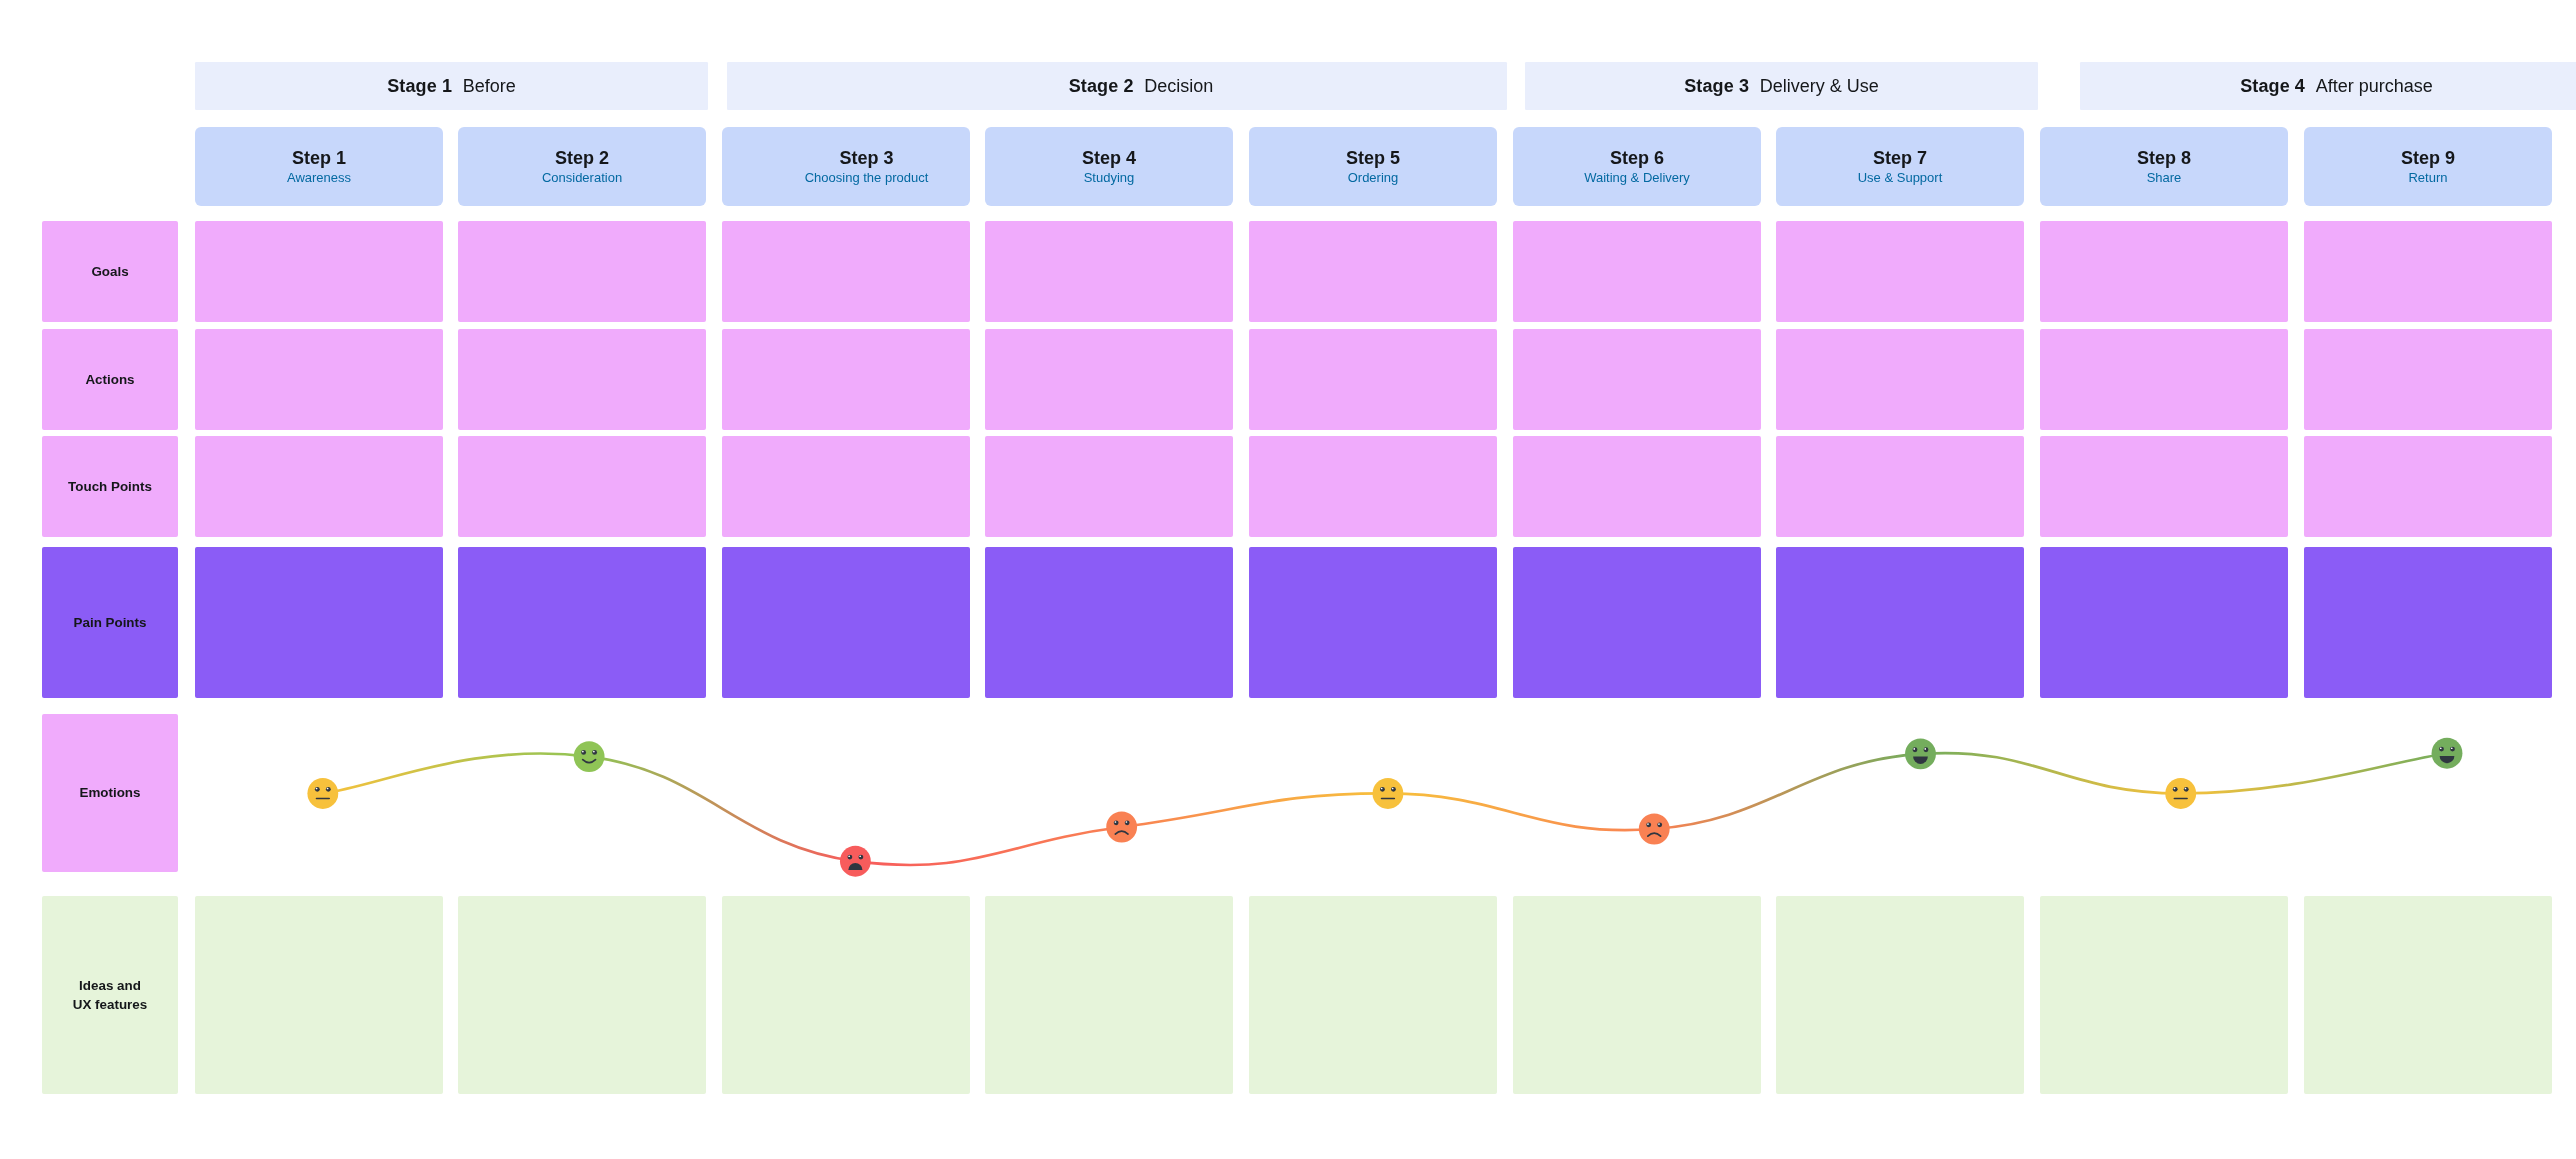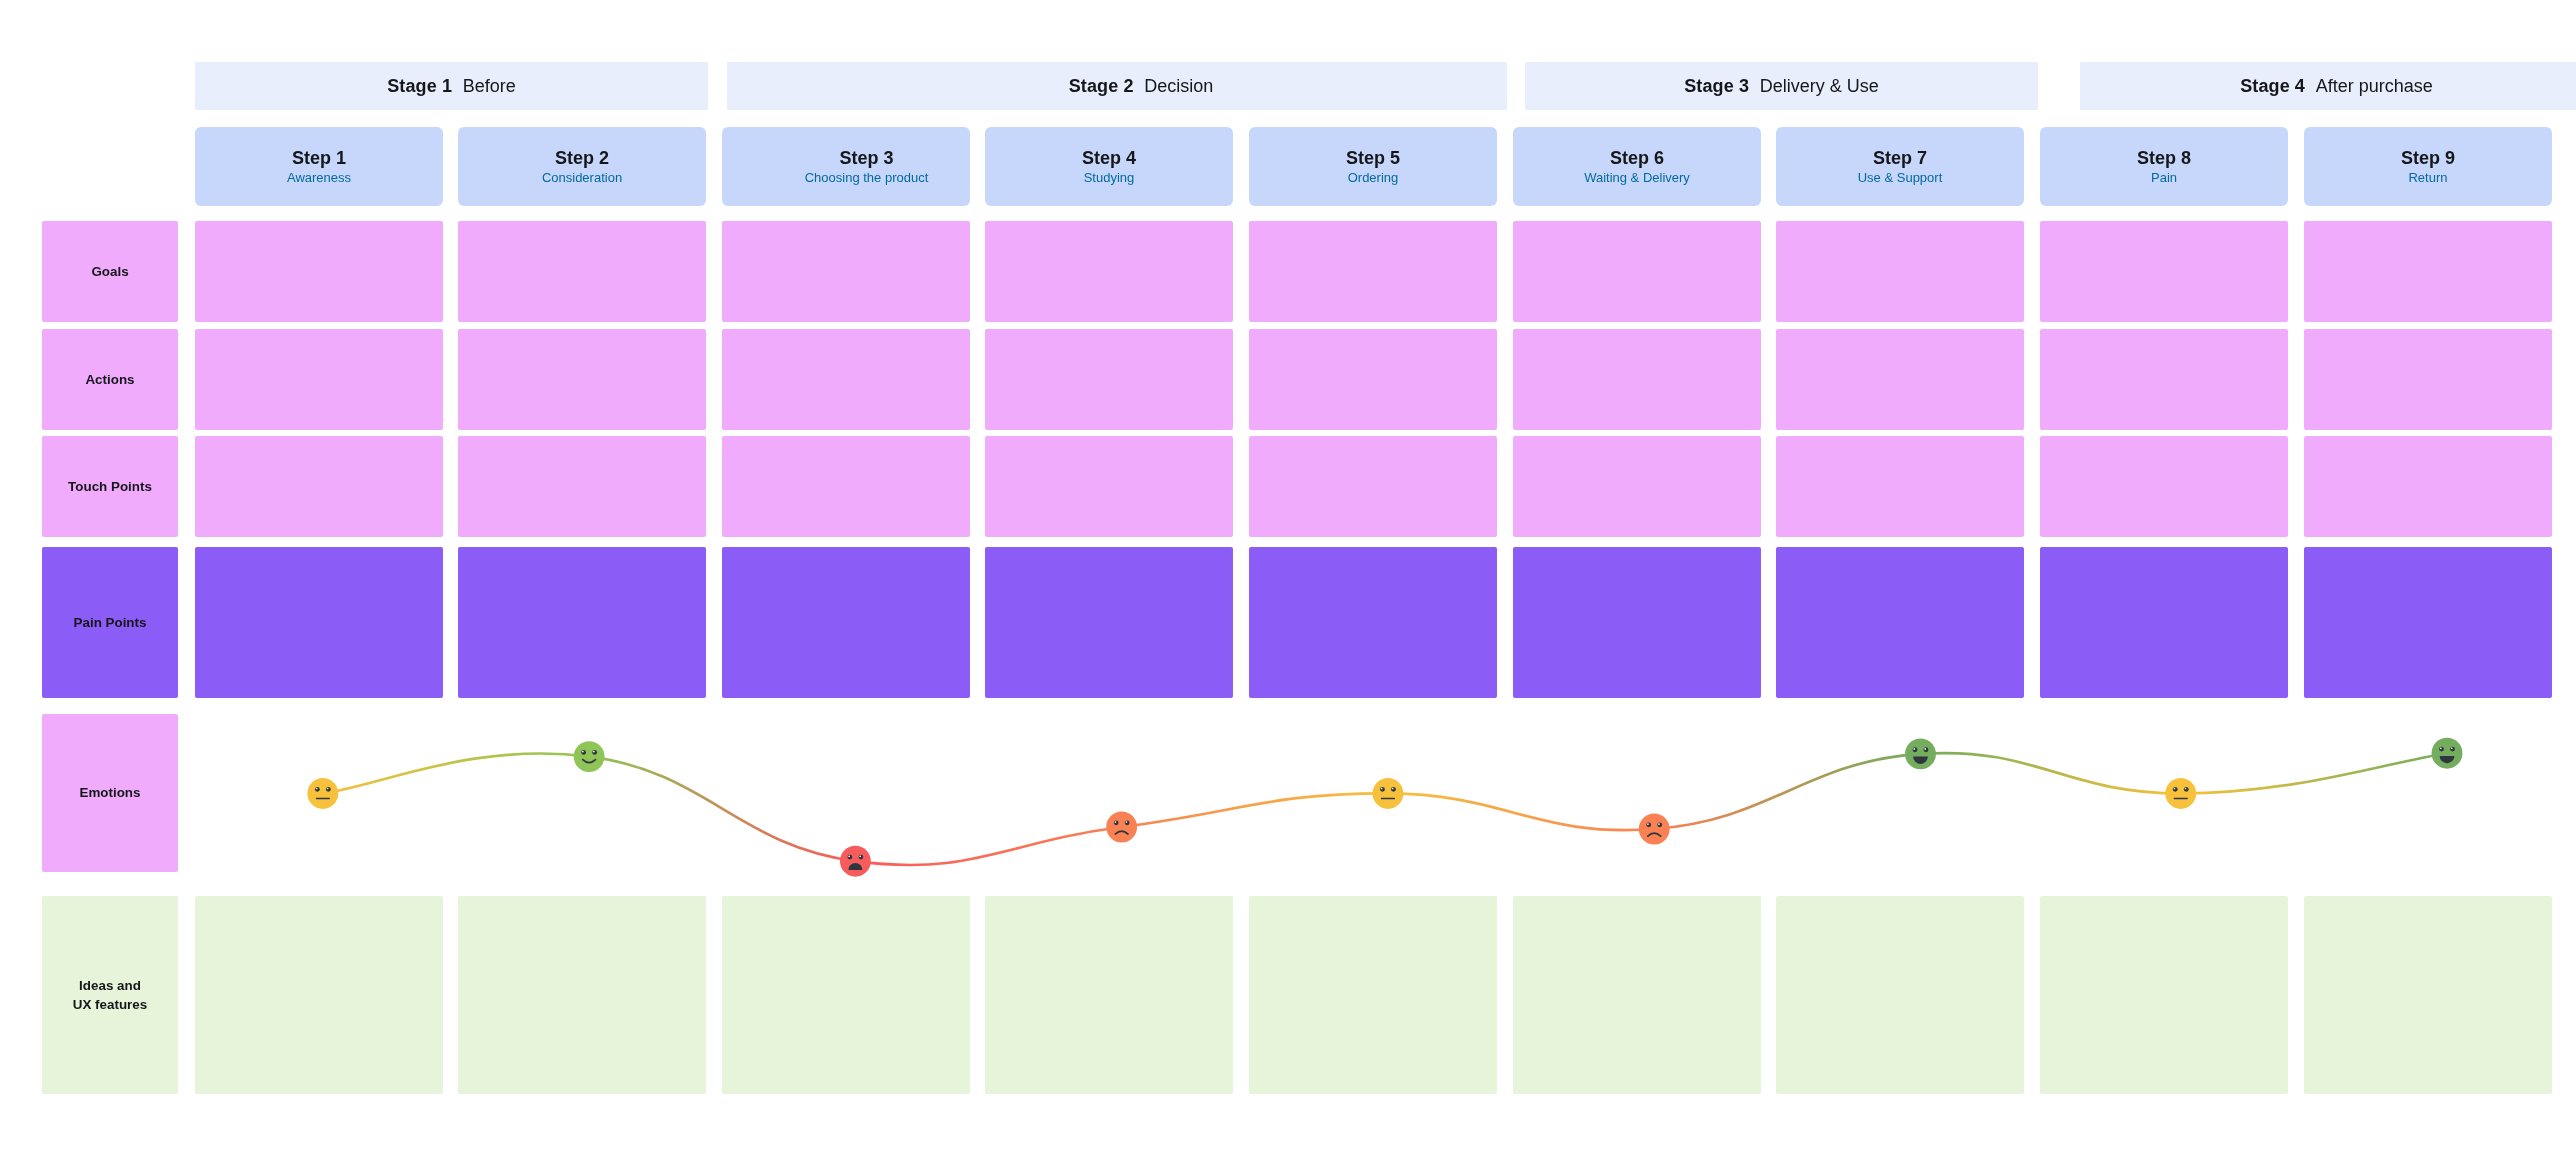--- a/index.html
+++ b/index.html
@@ -149,21 +149,21 @@
       <div class="cell step-box" style="left: 1513px; top: 127px; width: 248px;">
         <div class="step-num">Step 6</div>
         <div class="step-name">Waiting &amp; Delivery</div>
       </div>
       <div class="cell step-box" style="left: 1776px; top: 127px; width: 248px;">
         <div class="step-num">Step 7</div>
         <div class="step-name">Use &amp; Support</div>
       </div>
       <div class="cell step-box" style="left: 2040px; top: 127px; width: 248px;">
         <div class="step-num">Step 8</div>
-        <div class="step-name">Pain</div>
+        <div class="step-name">Share</div>
       </div>
       <div class="cell step-box" style="left: 2304px; top: 127px; width: 248px;">
         <div class="step-num">Step 9</div>
         <div class="step-name">Return</div>
       </div>
     </div>
 
   <div id="rows">
       <div class="cell row-label tone-blue" style="left: 42px; top: 221px; width: 136px; height: 101px;">
         <span style="white-space: pre-line;">Goals</span>

